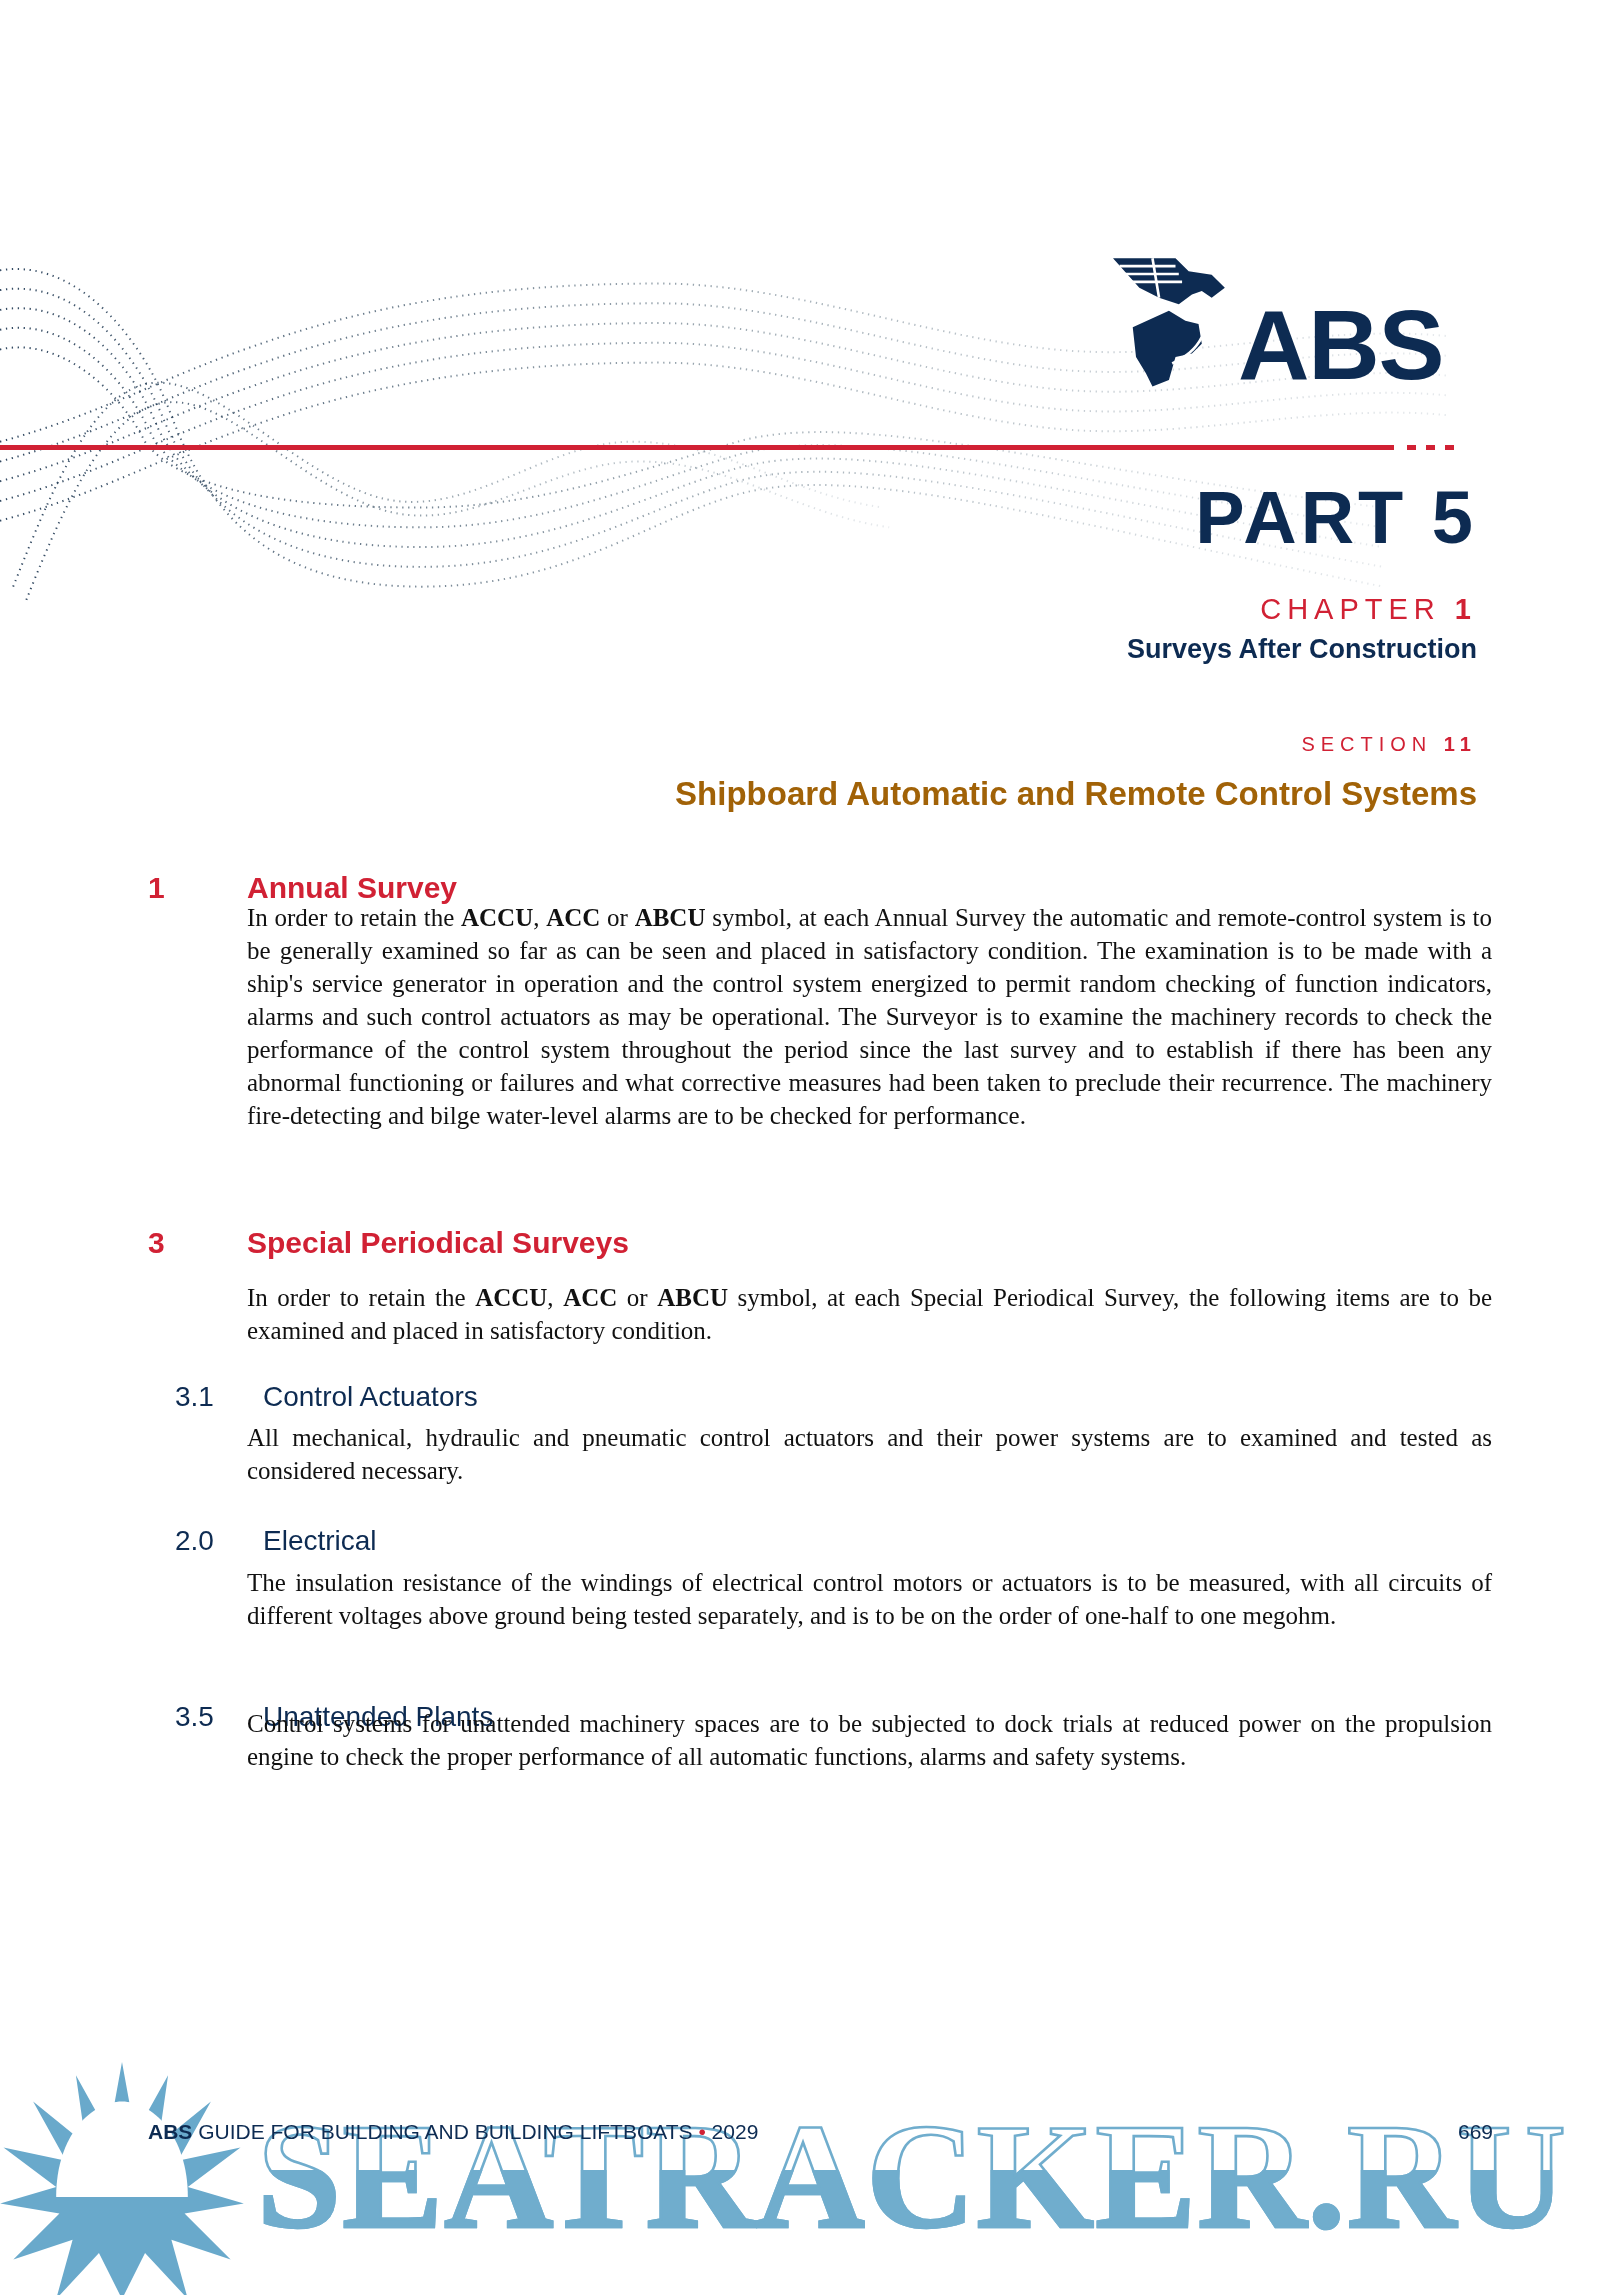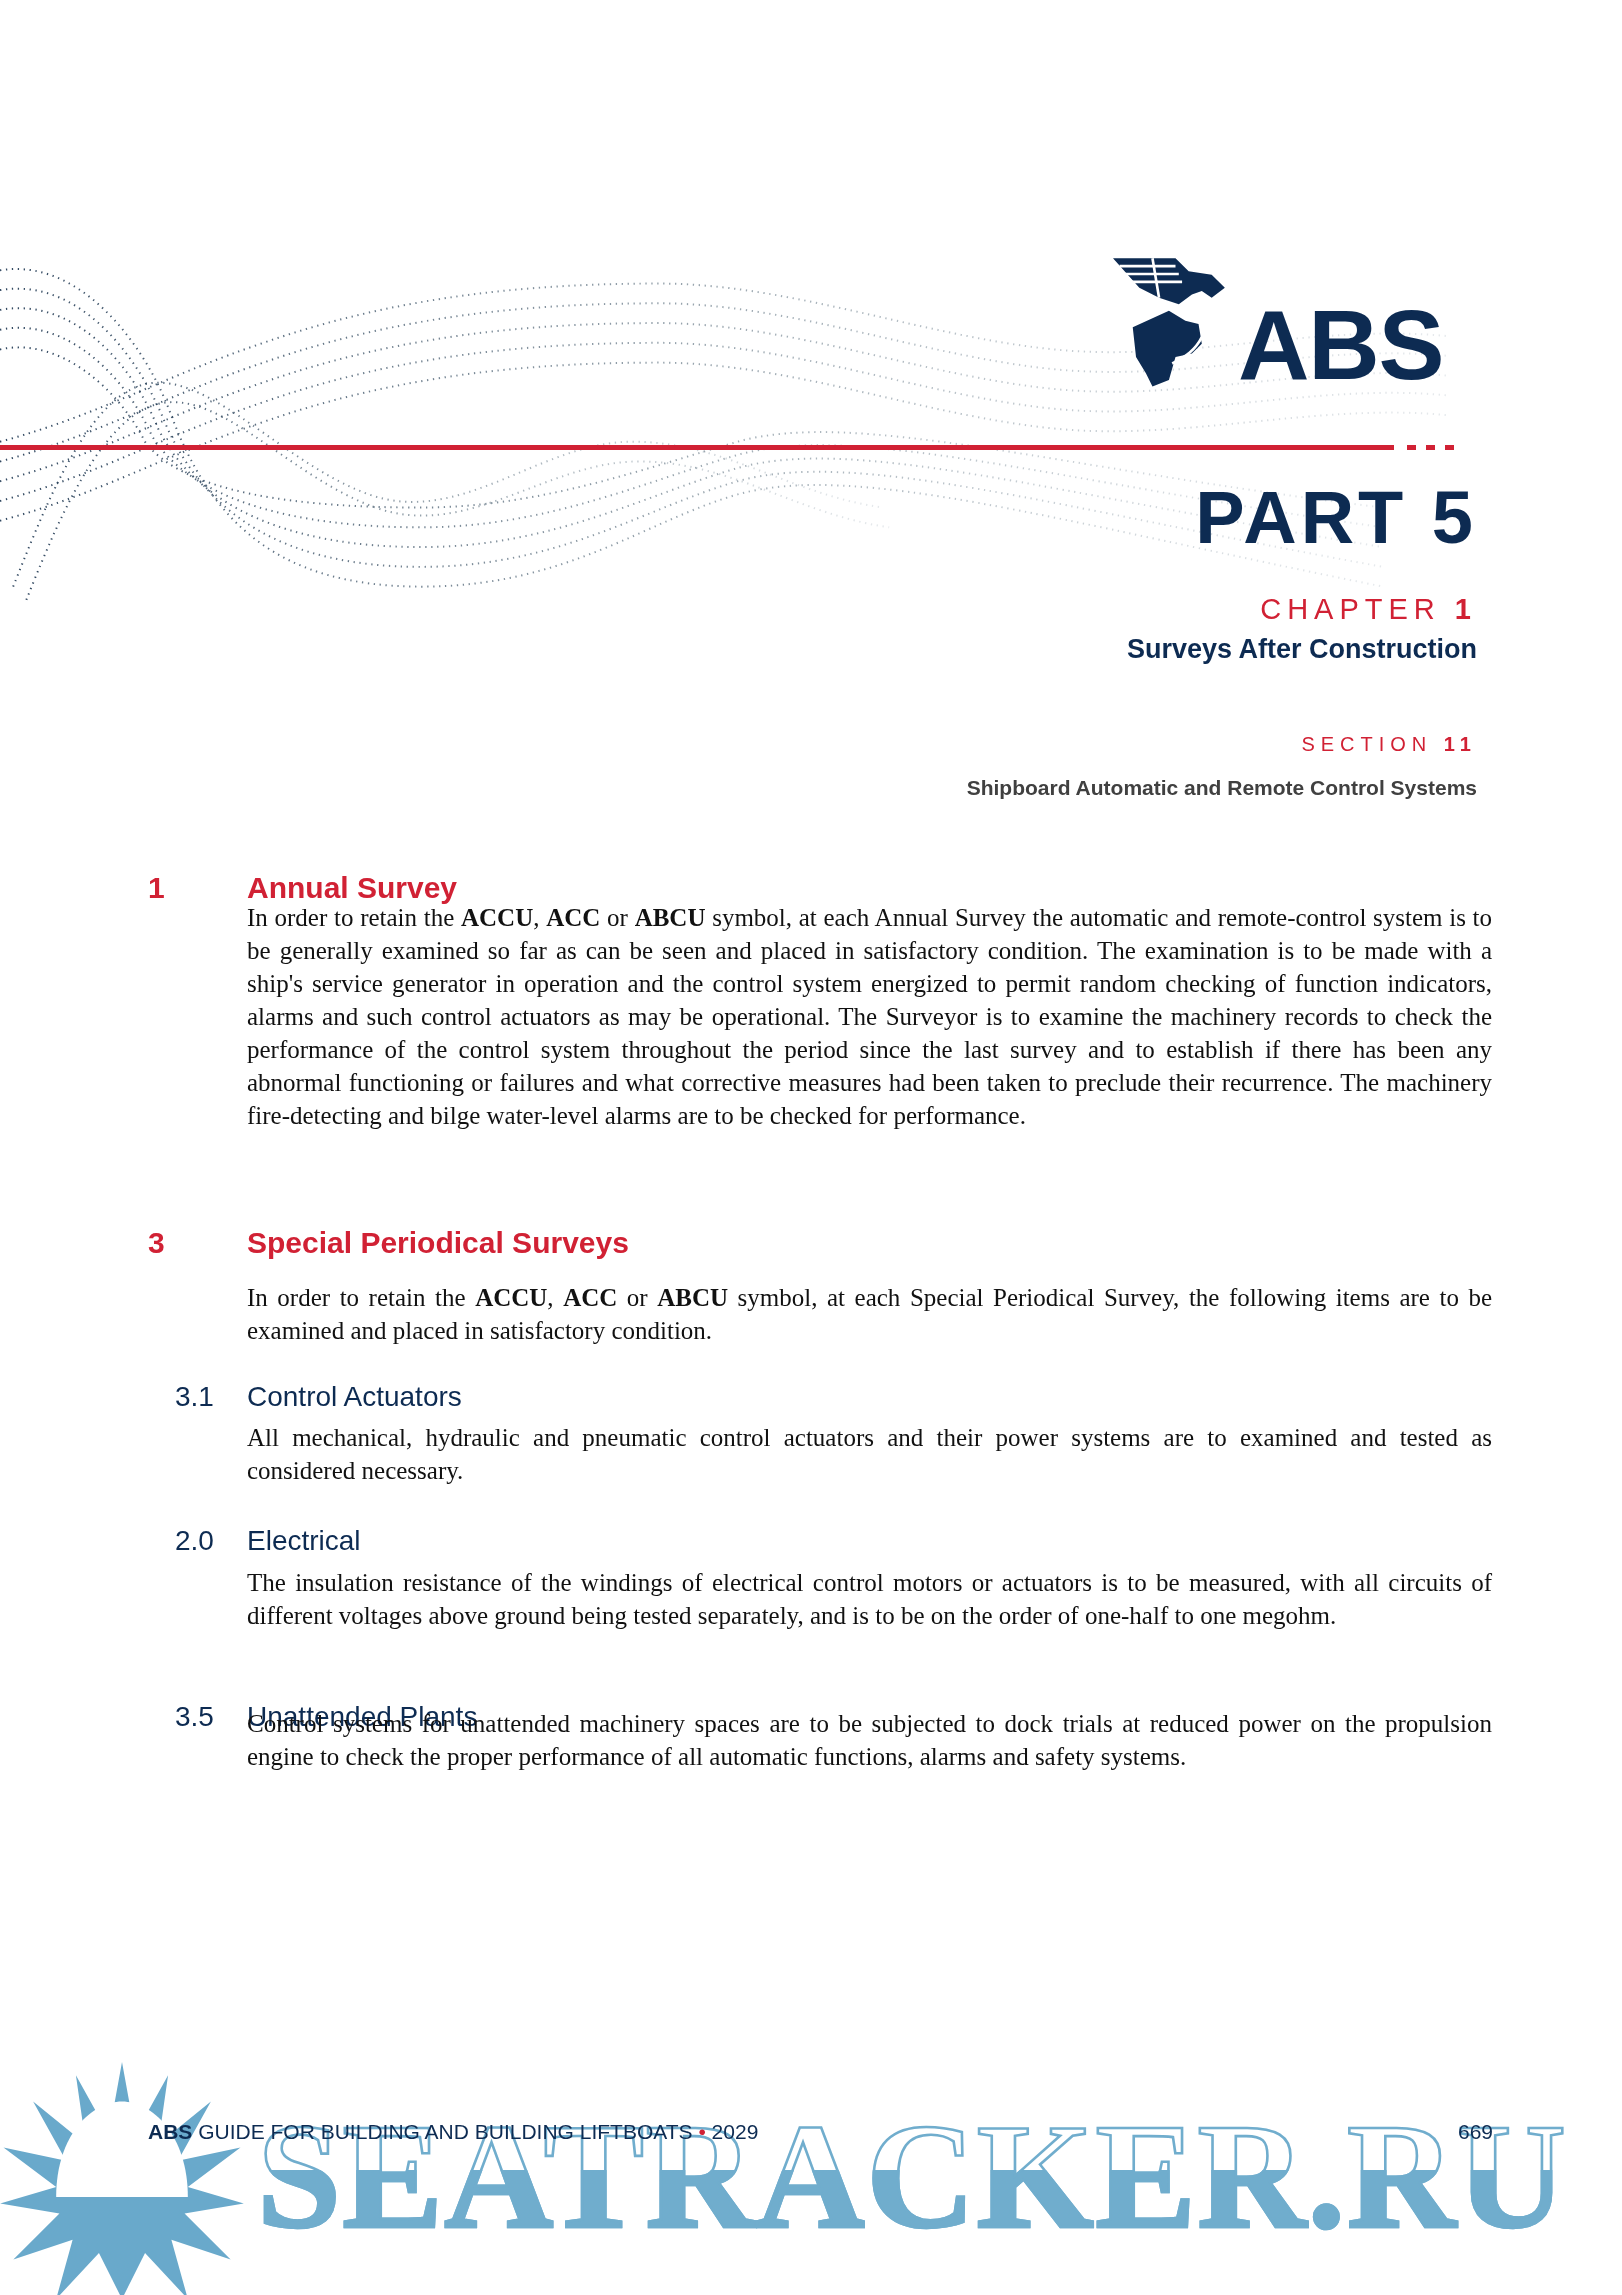--- a/index.html
+++ b/index.html
@@ -10,28 +10,28 @@
   #red-line{position:absolute;left:0;top:445px;width:1394px;height:5.3px;background:#d12134;}
   .red-dot{position:absolute;top:445px;width:9.2px;height:5.3px;background:#d12134;}
   #logo-text{position:absolute;left:1238px;top:295px;font-family:"Liberation Sans",sans-serif;font-weight:700;font-size:99px;line-height:1;color:#0d2b52;letter-spacing:-1.3px;}
   
   .right{position:absolute;right:146px;text-align:right;white-space:nowrap;}
   #part-title{top:481px;font-size:74px;font-weight:700;color:#0d2b52;letter-spacing:4px;line-height:1;}
   #chapter-line{top:595px;font-size:29px;letter-spacing:6px;color:#d12134;line-height:1;}
   #chapter-line b,#section-line b{font-weight:700;}
   #chapter-title{top:636px;font-size:27px;font-weight:700;color:#0d2b52;line-height:1;}
   #section-line{top:734px;font-size:20px;letter-spacing:6px;color:#d12134;line-height:1;}
-  #section-title{top:777px;font-size:21px;font-weight:700;color:#404040;line-height:1;margin-left:23px;}
+  #section-title{top:777px;font-size:33px;font-weight:700;color:#a16207;line-height:1;margin-left:23px;}
   
   .h1{position:absolute;left:148px;font-size:30px;font-weight:700;color:#d12134;line-height:1;}
   .h1 .num{position:absolute;left:0;}
   .h1 .txt{position:absolute;left:99px;white-space:nowrap;}
   .h2{position:absolute;left:148px;font-size:28px;color:#0d2b52;line-height:1;}
   .h2 .num{position:absolute;left:0;margin-left:27px;}
-  .h2 .txt{position:absolute;left:99px;white-space:nowrap;text-align:center;}
+  .h2 .txt{position:absolute;left:115px;white-space:nowrap;text-align:center;}
   .para{position:absolute;left:247px;width:1245px;font-family:"Liberation Serif",serif;font-size:25px;line-height:33px;color:#111;text-align:justify;}
   .para b{font-weight:700;}
   
   #footer{position:absolute;left:148px;top:2121px;width:1345px;font-size:21px;color:#0d2b52;line-height:1;}
   #footer .brand{font-weight:700;color:#0d2b52;}
   #footer .bullet{color:#d12134;}
   #footer .page{position:absolute;right:0;top:0;font-weight:400;}
   
   #wm-sun{position:absolute;left:0;top:2062px;width:244px;height:237px;}
   #wm-text{position:absolute;left:257px;top:2101px;font-family:"Liberation Serif",serif;font-weight:700;font-size:151px;line-height:1;color:#69a9cb;letter-spacing:1.3px;white-space:nowrap;opacity:0.95;

